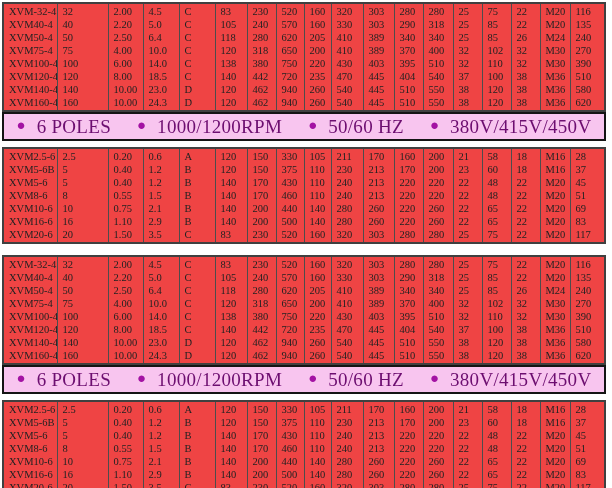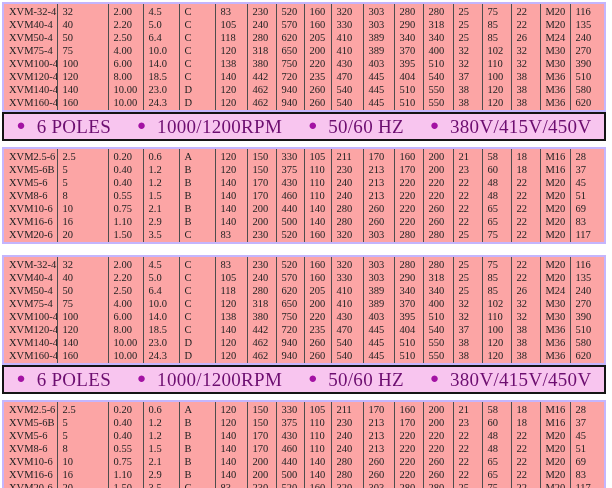--- a/index.html
+++ b/index.html
@@ -8,22 +8,22 @@
     font-family:"Liberation Serif","DejaVu Serif",serif;
     color:#1e1e1e;
     overflow:hidden;
   }
   .page{padding:2px 0 0 2px;width:606px;}
 
   table.spec{
     border-collapse:collapse;
     table-layout:fixed;
     width:604px;
-    border:2px solid #c4b5fd;
-    background:#fca5a5;
+    border:2px solid #404040;
+    background:#ef4444;
   }
   table.spec td{
     border-right:1px solid #4d4d4d;
     font-size:10.5px;
     line-height:13px;
     height:13px;
     padding:0 0 0 5px;
     white-space:nowrap;
     overflow:hidden;
     color:#222222;

